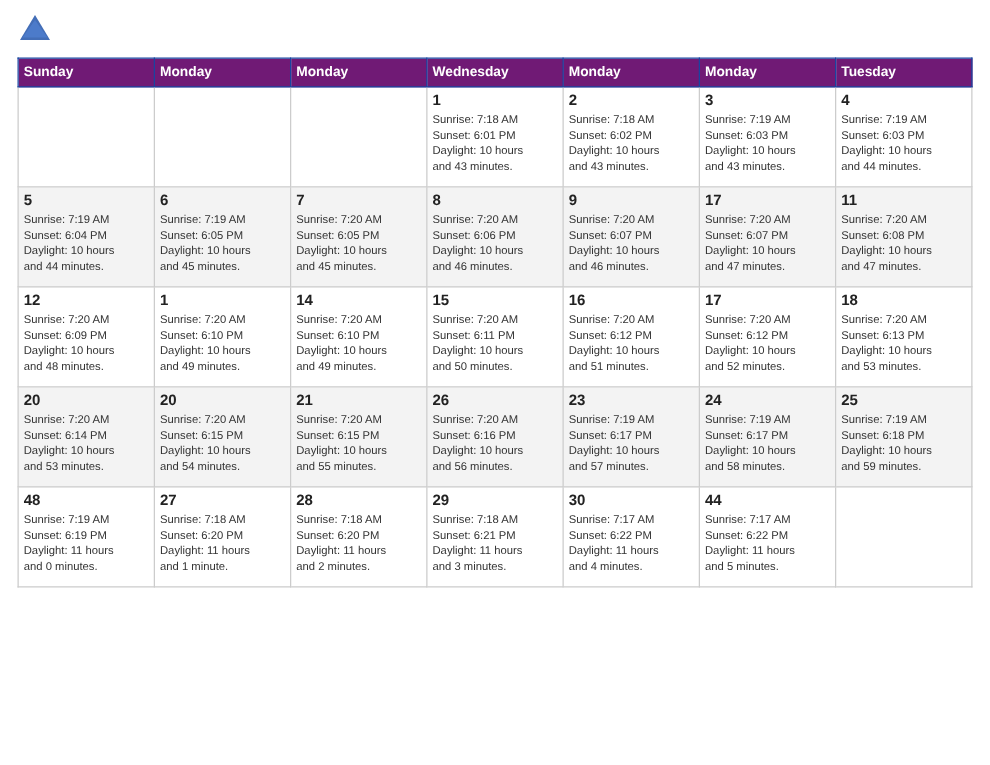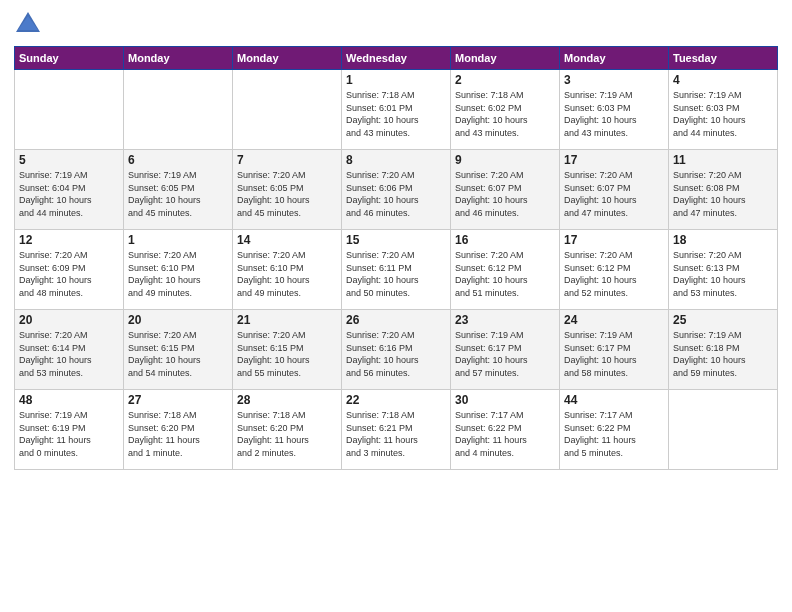--- a/index.html
+++ b/index.html
@@ -338,21 +338,21 @@
 and 1 minute.</div>
           </td>
           <td>
             <span class="day-number">28</span>
             <div class="day-info" style="white-space: pre-line;">Sunrise: 7:18 AM
 Sunset: 6:20 PM
 Daylight: 11 hours
 and 2 minutes.</div>
           </td>
           <td>
-            <span class="day-number">22</span>
+            <span class="day-number">29</span>
             <div class="day-info" style="white-space: pre-line;">Sunrise: 7:18 AM
 Sunset: 6:21 PM
 Daylight: 11 hours
 and 3 minutes.</div>
           </td>
           <td>
             <span class="day-number">30</span>
             <div class="day-info" style="white-space: pre-line;">Sunrise: 7:17 AM
 Sunset: 6:22 PM
 Daylight: 11 hours

